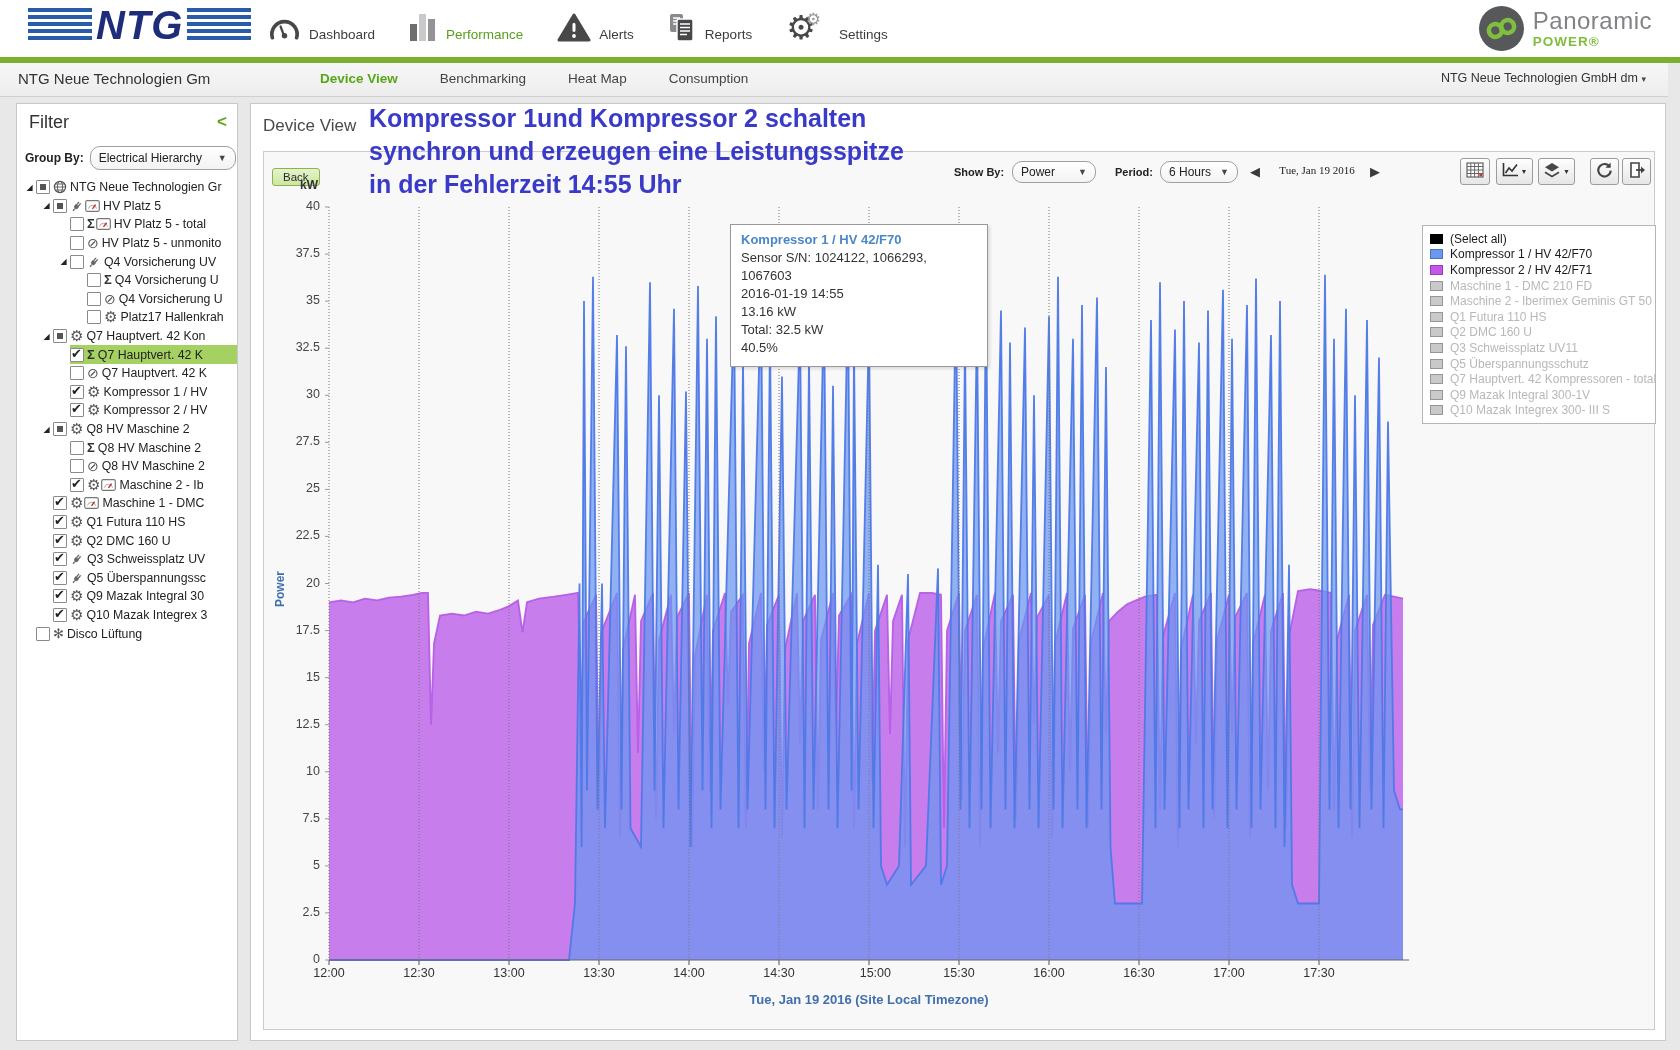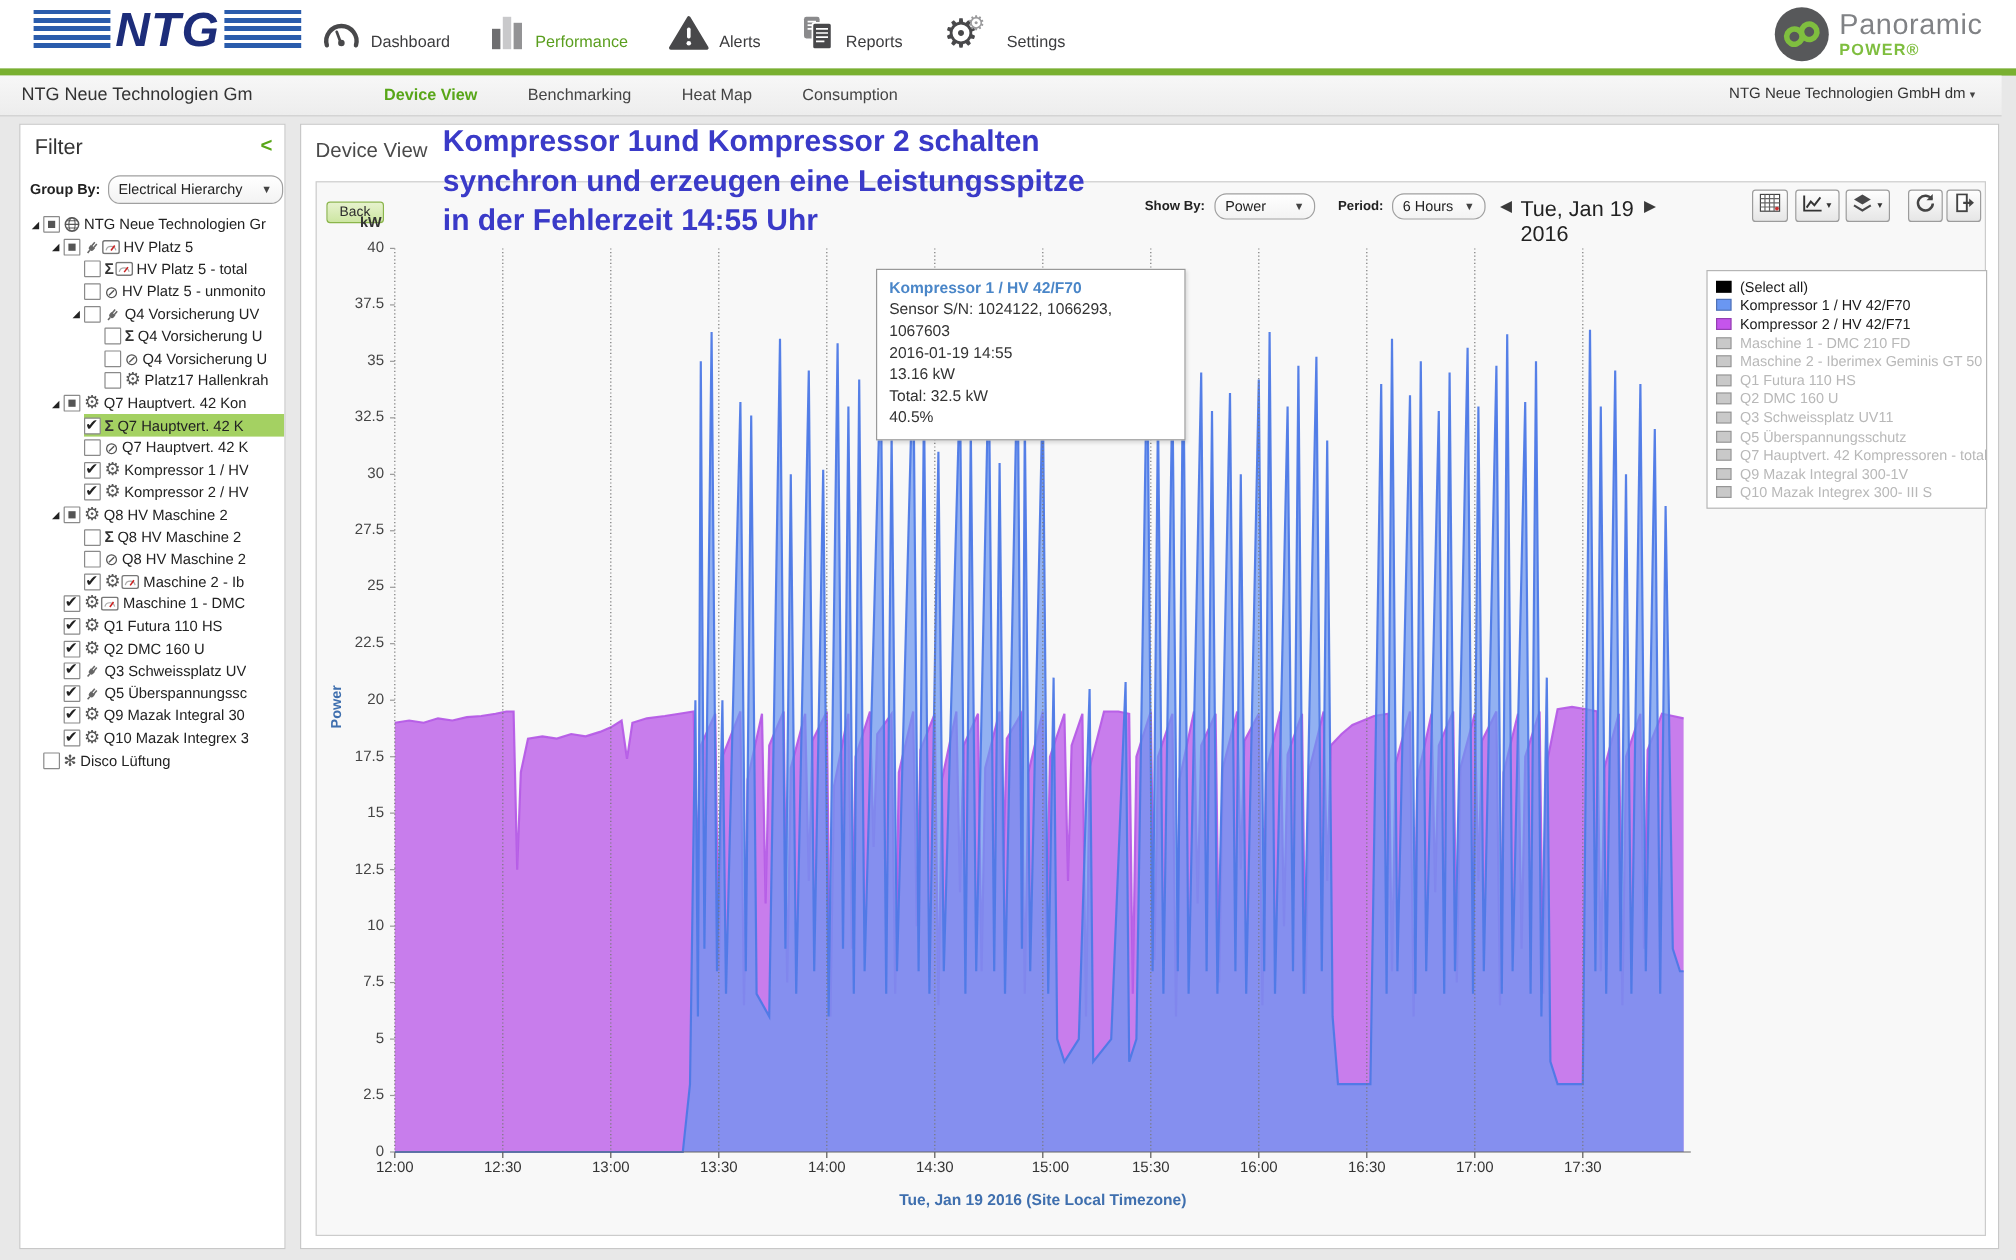--- a/index.html
+++ b/index.html
@@ -80,22 +80,22 @@
   #back-btn { position:absolute; left:8px; top:16px; padding:2px 10px; font-size:11.5px; color:#2c2c2c;
      background:linear-gradient(#e6f2cd,#cde6a2); border:1px solid #8ab54a; border-radius:3px; cursor:pointer; }
   #kw-label { position:absolute; left:24px; top:26px; width:30px; text-align:right;
      font-size:12px; font-weight:bold; color:#333; }
   #power-ylab { position:absolute; left:-14px; top:430px; transform:rotate(-90deg);
      font-size:12px; font-weight:bold; color:#3f6fae; width:60px; text-align:center; }
 
   .ctl-label { position:absolute; font-size:11px; font-weight:bold; color:#222; top:14px; }
   .ctl-select { position:absolute; top:9px; height:22px; }
   .nav-arrow { position:absolute; top:12px; font-size:13px; color:#3a3a3a; cursor:pointer; }
-  #date-label { position:absolute; left:1003px; top:12px; width:100px; 
-     font-size:18px; color:#222; }
+  #date-label { position:absolute; left:1003px; top:12px; width:100px; text-align:center;
+     font-size:11px; color:#222;font-family:Liberation Serif, serif; }
   .tbtn { position:absolute; top:6px; height:27px; border:1px solid #9c9c9c; border-radius:3px;
      background:linear-gradient(#fefefe,#e6e6e6); display:flex; align-items:center; justify-content:center;
      gap:2px; cursor:pointer; }
   .tbcaret { font-size:7px; color:#333; }
 
   
   #plot { position:absolute; left:65px; top:55px; width:1080px; height:753px; }
   #plot svg { overflow:visible; display:block; }
   .ylab { position:absolute; width:48px; text-align:right; font-size:12.5px; color:#444; }
   .xlab { position:absolute; width:44px; text-align:center; font-size:12.5px; color:#333; top:814px; }

